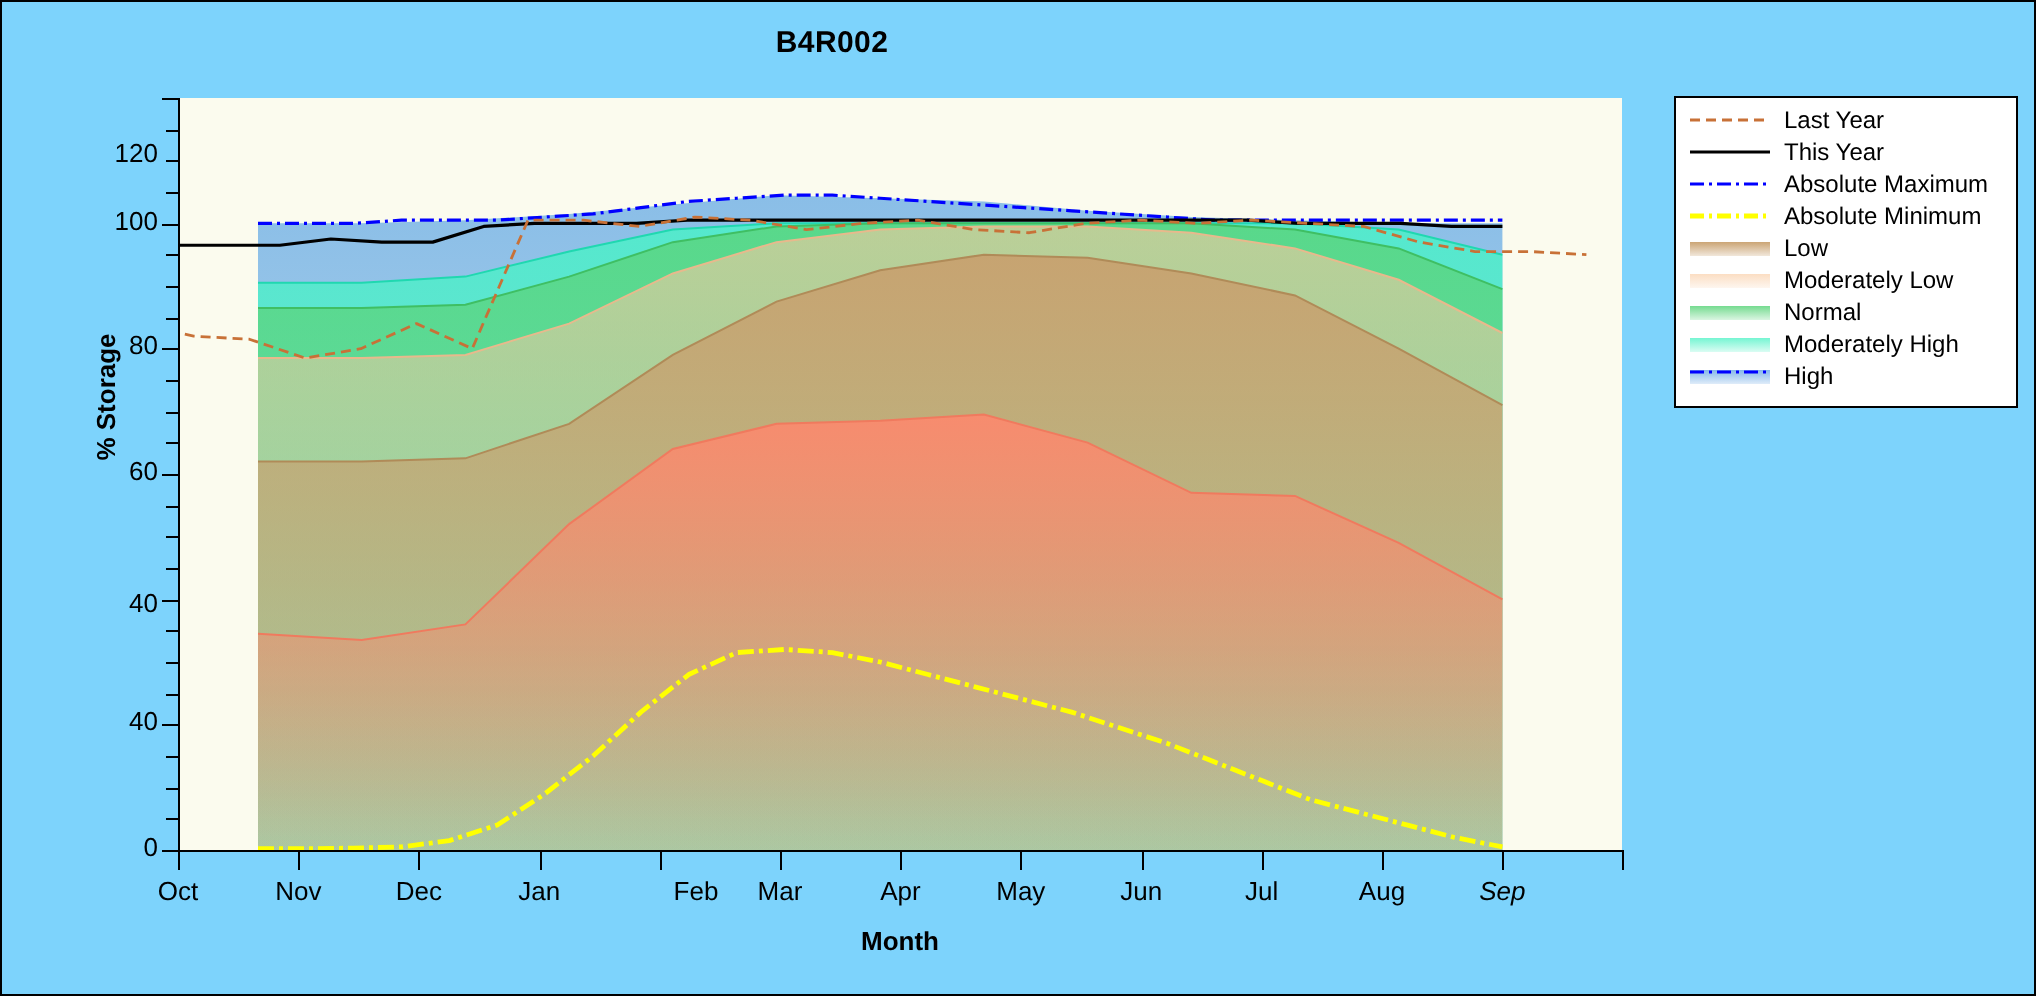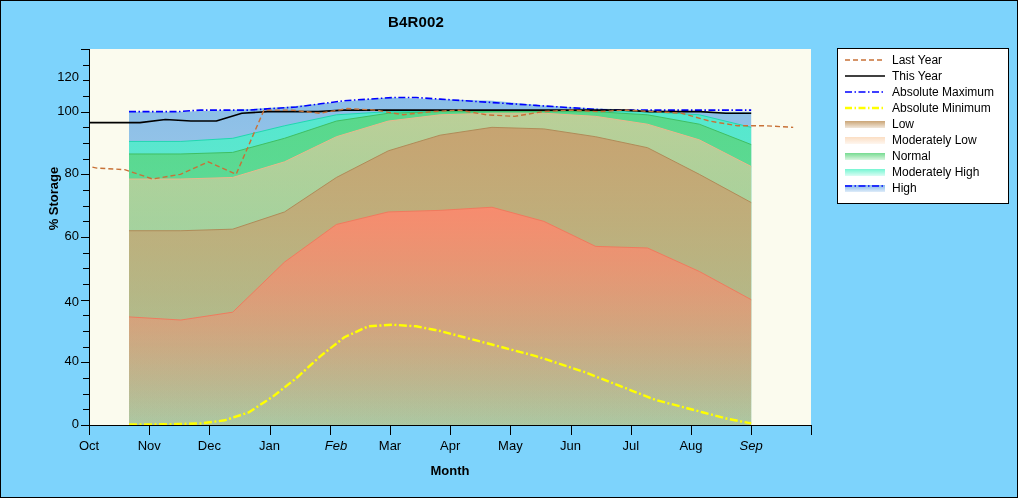--- a/index.html
+++ b/index.html
@@ -196,21 +196,21 @@
       <div class="tick xtick-major" style="left: 629.8px;"></div>
       <div class="tick xtick-major" style="left: 690px;"></div>
       <div class="tick xtick-major" style="left: 750.2px;"></div>
       <div class="tick xtick-major" style="left: 810px;"></div>
     </div>
   <div id="xlabels">
       <div class="xlab" style="left: 58px;">Oct</div>
       <div class="xlab" style="left: 118.2px;">Nov</div>
       <div class="xlab" style="left: 178.4px;">Dec</div>
       <div class="xlab" style="left: 238.6px;">Jan</div>
-      <div class="xlab" style="left: 305px; font-style: italic;">Feb</div>
+      <div class="xlab" style="left: 317px;">Feb</div>
       <div class="xlab" style="left: 359px;">Mar</div>
       <div class="xlab" style="left: 419.2px;">Apr</div>
       <div class="xlab" style="left: 479.4px;">May</div>
       <div class="xlab" style="left: 539.6px;">Jun</div>
       <div class="xlab" style="left: 599.8px;">Jul</div>
       <div class="xlab" style="left: 660px;">Aug</div>
       <div class="xlab" style="left: 720.2px; font-style: italic;">Sep</div>
     </div>
 
   <div id="xlabel-title">Month</div>

